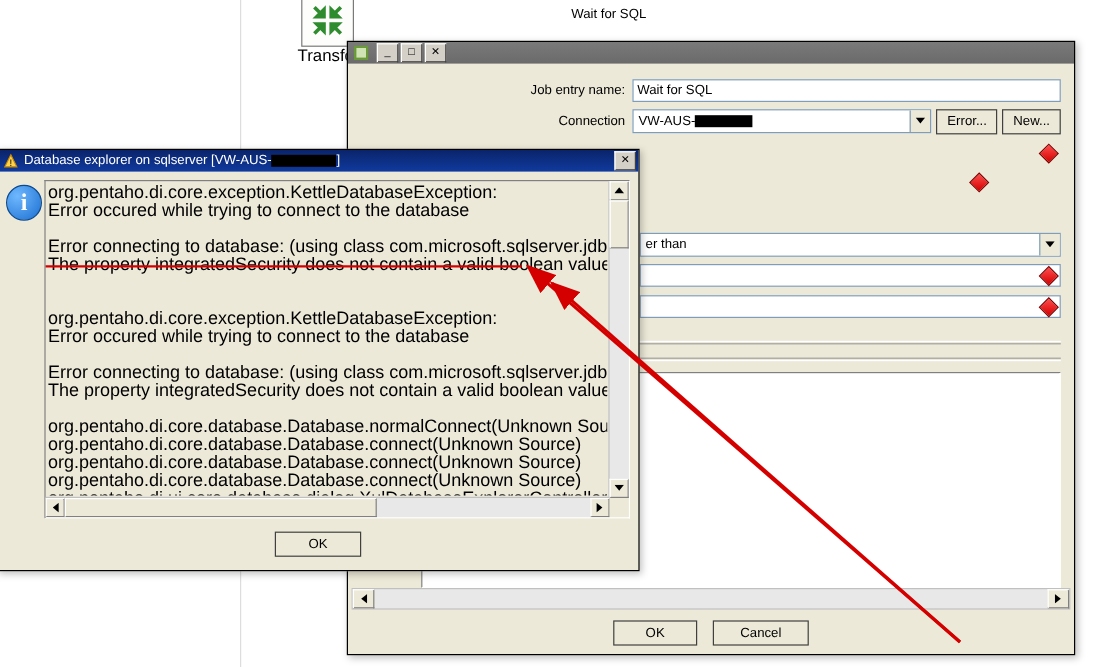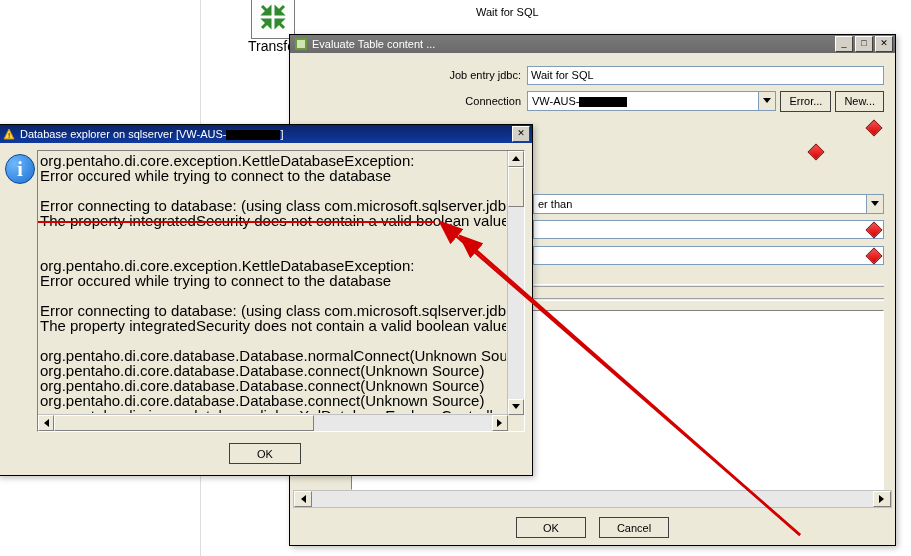--- a/index.html
+++ b/index.html
@@ -163,29 +163,28 @@
 <div class="label-waitforsql">Wait for SQL</div>
 
 <div class="win evalwin">
   <div class="titlebar">
     <span class="t-icon">
       <svg width="12" height="12">
           <rect width="12" height="12" fill="#6a9a3a"></rect>
           <rect x="2" y="2" width="8" height="8" fill="#cfe3b4"></rect>
         </svg>
     </span>
-    <span class="t-title">Evaluate Table content ...</span>
     <div class="t-btn"><span>_</span></div>
     <div class="t-btn"><span>□</span></div>
     <div class="t-btn"><span>✕</span></div>
   </div>
   <div class="evalbody">
 
     <div class="form-row" style="top:10px;">
-      <span class="lbl">Job entry jdbc:</span>
+      <span class="lbl">Job entry name:</span>
       <input class="text-input" style="flex: 1 1 0%;" value="Wait for SQL">
     </div>
 
     <div class="form-row" style="top:36px;">
       <span class="lbl">Connection</span>
       <div class="combo" style="flex:1;">
         <span class="combo-text">
           <span>VW-AUS-</span><span class="redacted" style="width:48px;"></span>
         </span>
         <span class="combo-btn">
@@ -243,21 +242,21 @@
       <div class="sb-track"></div>
       <div class="sb-btn">
           <svg width="6" height="8">
             <polygon points="0,0 0,8 5,4" fill="#000"></polygon>
           </svg>
         </div>
     </div>
 
     <div class="bottom-btns">
       <button class="btn" style="width:70px;">OK</button>
-      <button class="btn" style="width:70px; margin-left:10px;">Cancel</button>
+      <button class="btn" style="width:80px; margin-left:10px;">Cancel</button>
     </div>
   </div>
 </div>
 
 <div class="win errwin">
   <div class="titlebar blue">
     <span class="t-icon">
       <svg width="12" height="12">
           <polygon points="6,1 11,11 1,11" fill="#ffd24a" stroke="#c88a00"></polygon>
           <text x="6" y="10" font-size="8" text-anchor="middle" fill="#000">!</text>

